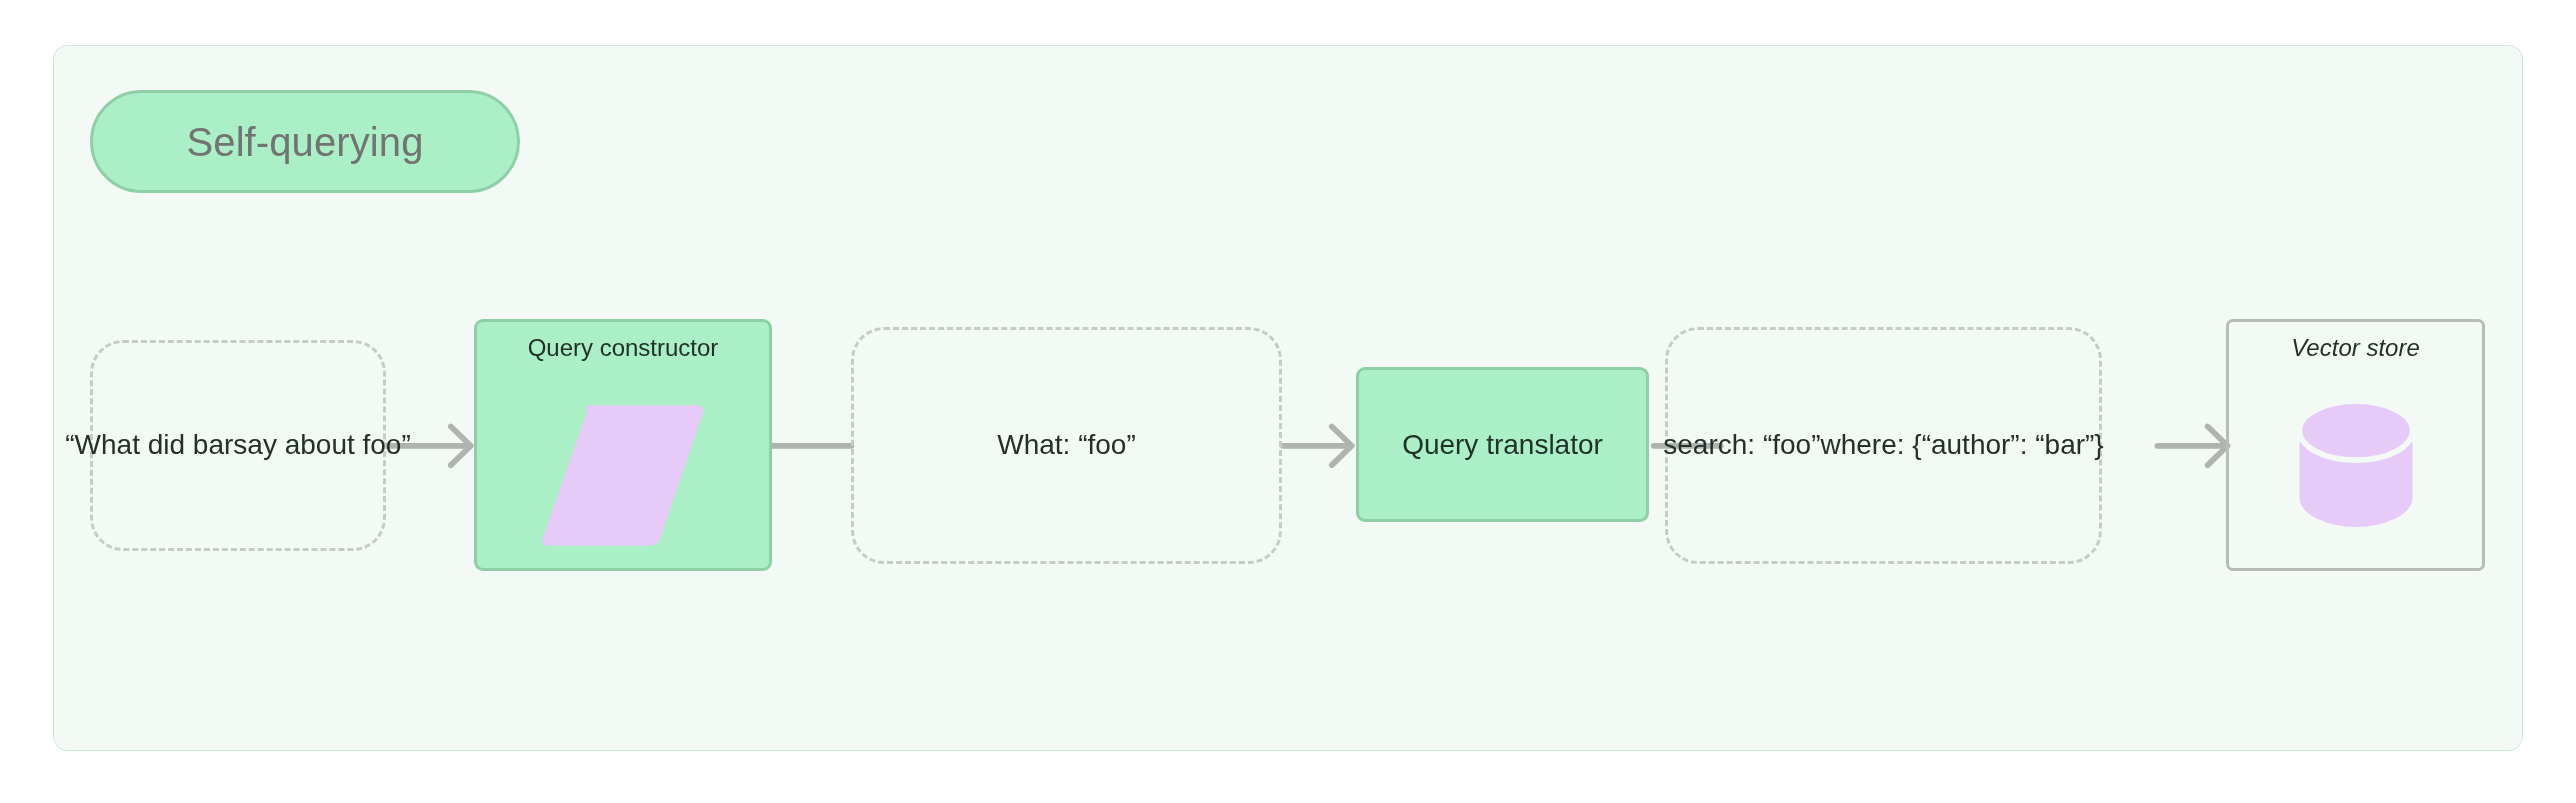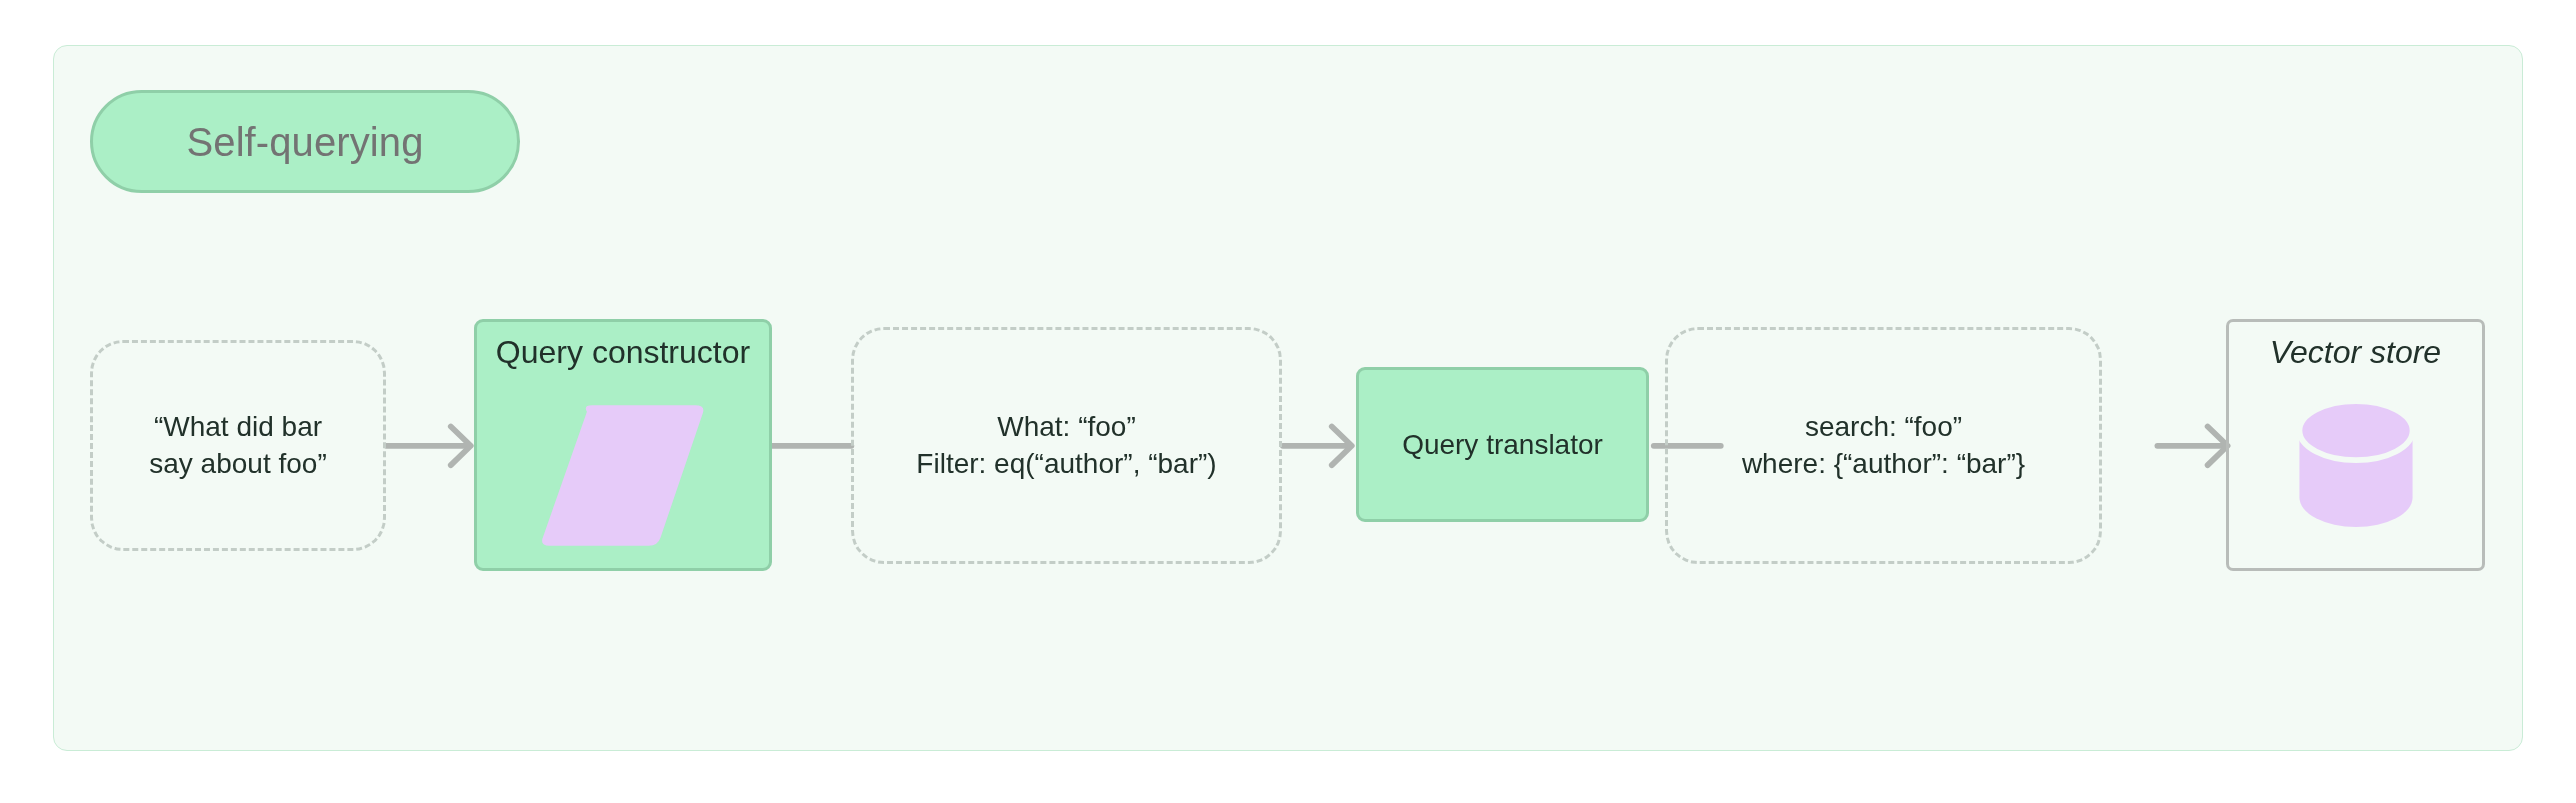--- a/index.html
+++ b/index.html
@@ -71,21 +71,21 @@
     position: absolute;
     box-sizing: border-box;
   }
 
   
   .node-dashed {
     border: 3.9px dashed #c3cdc7;
     border-radius: 33px;
     background: transparent;
     display: flex;
-    flex-direction: column;
+    flex-direction: row;
     align-items: center;
     justify-content: center;
   }
   .node-dashed .line {
     font-size: 28px;
     color: #21312a;
     line-height: 1.32;
     white-space: nowrap;
     text-align: center;
   }
@@ -104,21 +104,21 @@
     border-radius: 7px;
     font-style: italic;
   }
 
   .node-title-top {
     position: absolute;
     left: 0;
     right: 0;
     top: 14px;
     text-align: center;
-    font-size: 32px;
+    font-size: 24px;
     color: #21312a;
     line-height: 1;
     white-space: nowrap;
   }
   .node-title-center {
     position: absolute;
     left: 0;
     right: 0;
     top: 50%;
     transform: translateY(-50%);
@@ -194,21 +194,20 @@
       <div class="node-title-top">Query constructor</div>
       <div class="icon-wrap" style="top:82px;">
         <svg width="178" height="143" viewBox="0 0 276 222">
           <path d="M 82 12 Q 76 2 90 2 L 250 2 Q 266 2 262 14 L 196 208 Q 192 220 178 220 L 24 220 Q 8 220 14 206 Z" fill="#e6cbf9"></path>
         </svg>
       </div>
     </div>
 
     <div class="node node-dashed" style="left:851px; top:327px; width:431px; height:237px;">
       <span class="line">What: “foo”</span>
-      <span class="line">Filter: eq(“author”, “bar”)</span>
     </div>
 
     <div class="node node-green" style="left:1356px; top:367px; width:293px; height:155px;padding-left:40px;">
       <div class="node-title-center">Query translator</div>
     </div>
 
     <div class="node node-dashed" style="left:1665px; top:327px; width:437px; height:237px;">
       <span class="line">search: “foo”</span>
       <span class="line">where: {“author”: “bar”}</span>
     </div>

